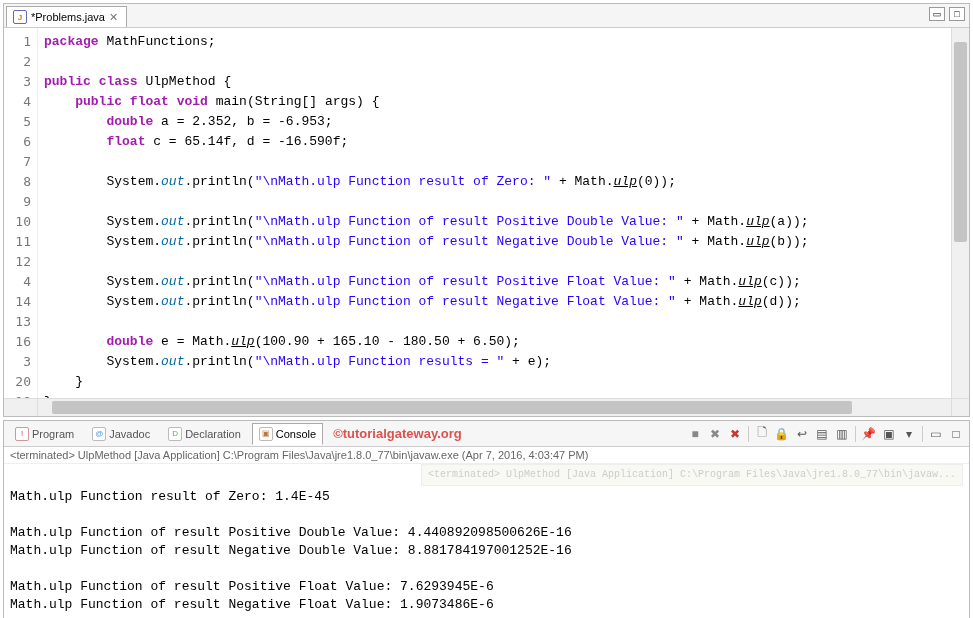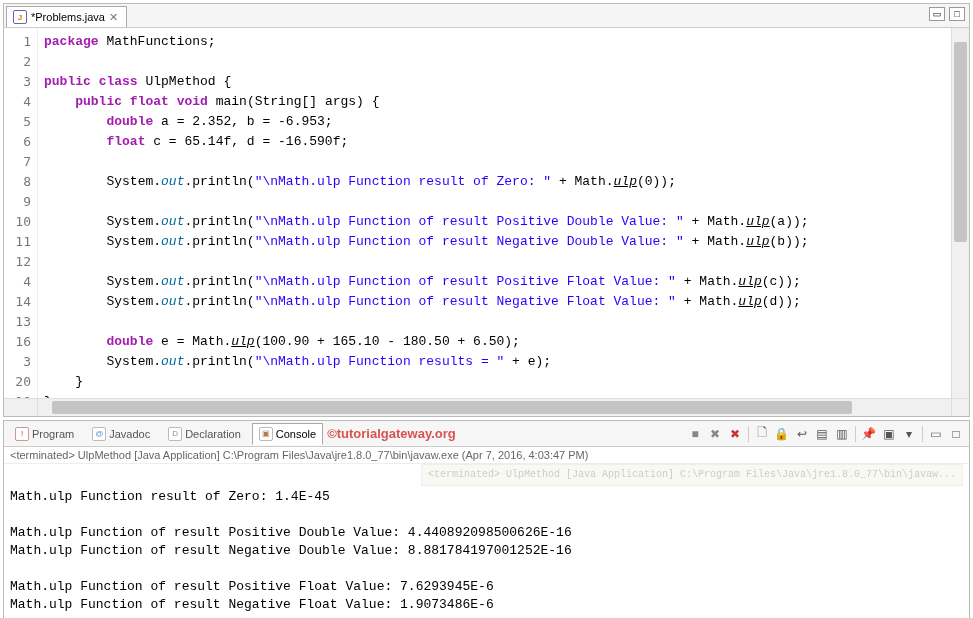--- a/index.html
+++ b/index.html
@@ -22,21 +22,21 @@
   .scroll-h .thumb { position:absolute; left:14px; top:2px; bottom:2px; width:800px; background:#c4c4c4; border-radius:2px;}
   .kw { color: #a21caf; font-weight: bold; }
   .str { color: #2a00ff; }
   .fld { color: #0369a1; font-style: italic; }
   .mth { font-style: italic; text-decoration: underline; }
 
   .console-area { flex: 1; display: flex; flex-direction: column; border: 1px solid #bbb; margin: 0 3px 3px 3px; }
   .view-tabs { height: 26px; background: #f6f6f6; border-bottom: 1px solid #ccc; display: flex; align-items: center; padding: 0 4px; gap: 4px; position: relative; }
   .vtab { display: flex; align-items: center; gap: 3px; padding: 3px 6px; font-size: 11px; color: #555; cursor: pointer; border: 1px solid transparent; }
   .vtab.active { background: #fff; border: 1px solid #aaa; border-bottom-color: #fff; color: #000; }
-  .watermark { color: #d9534f; font-size: 13px; font-weight: bold; }
+  .watermark { color: #d9534f; font-size: 13px; font-weight: bold; margin-left: 6px; }
   .toolbar-icons { position: absolute; right: 4px; display: flex; gap: 2px; align-items: center; }
   .ticon { width: 18px; height: 18px; display: flex; align-items: center; justify-content: center; font-size: 12px; cursor: pointer; color: #555; }
   .ticon.red { color: #c33; }
   .ticon.gray { color: #888; }
   .term-line { font-size: 11px; color: #666; padding: 2px 6px; border-bottom: 1px solid #eee; }
   .console-out { font-family: Consolas, "Courier New", monospace; font-size: 13px; padding: 6px; white-space: pre; line-height: 18px; flex: 1; overflow: hidden; position: relative;}
   .ghost-term { position:absolute; top:0; right:6px; font-size:10px; color:#ccc; background:#f9f9f3; border:1px solid #eee; padding:1px 6px;}
   .vicn { width:14px; height:14px; display:inline-flex; align-items:center; justify-content:center; border:1px solid #bbb; border-radius:2px; font-size:8px; background:#fff; }
   .vicn.err { color:#c33; border-color:#c99; }
   .vicn.jav { color:#59d; }

